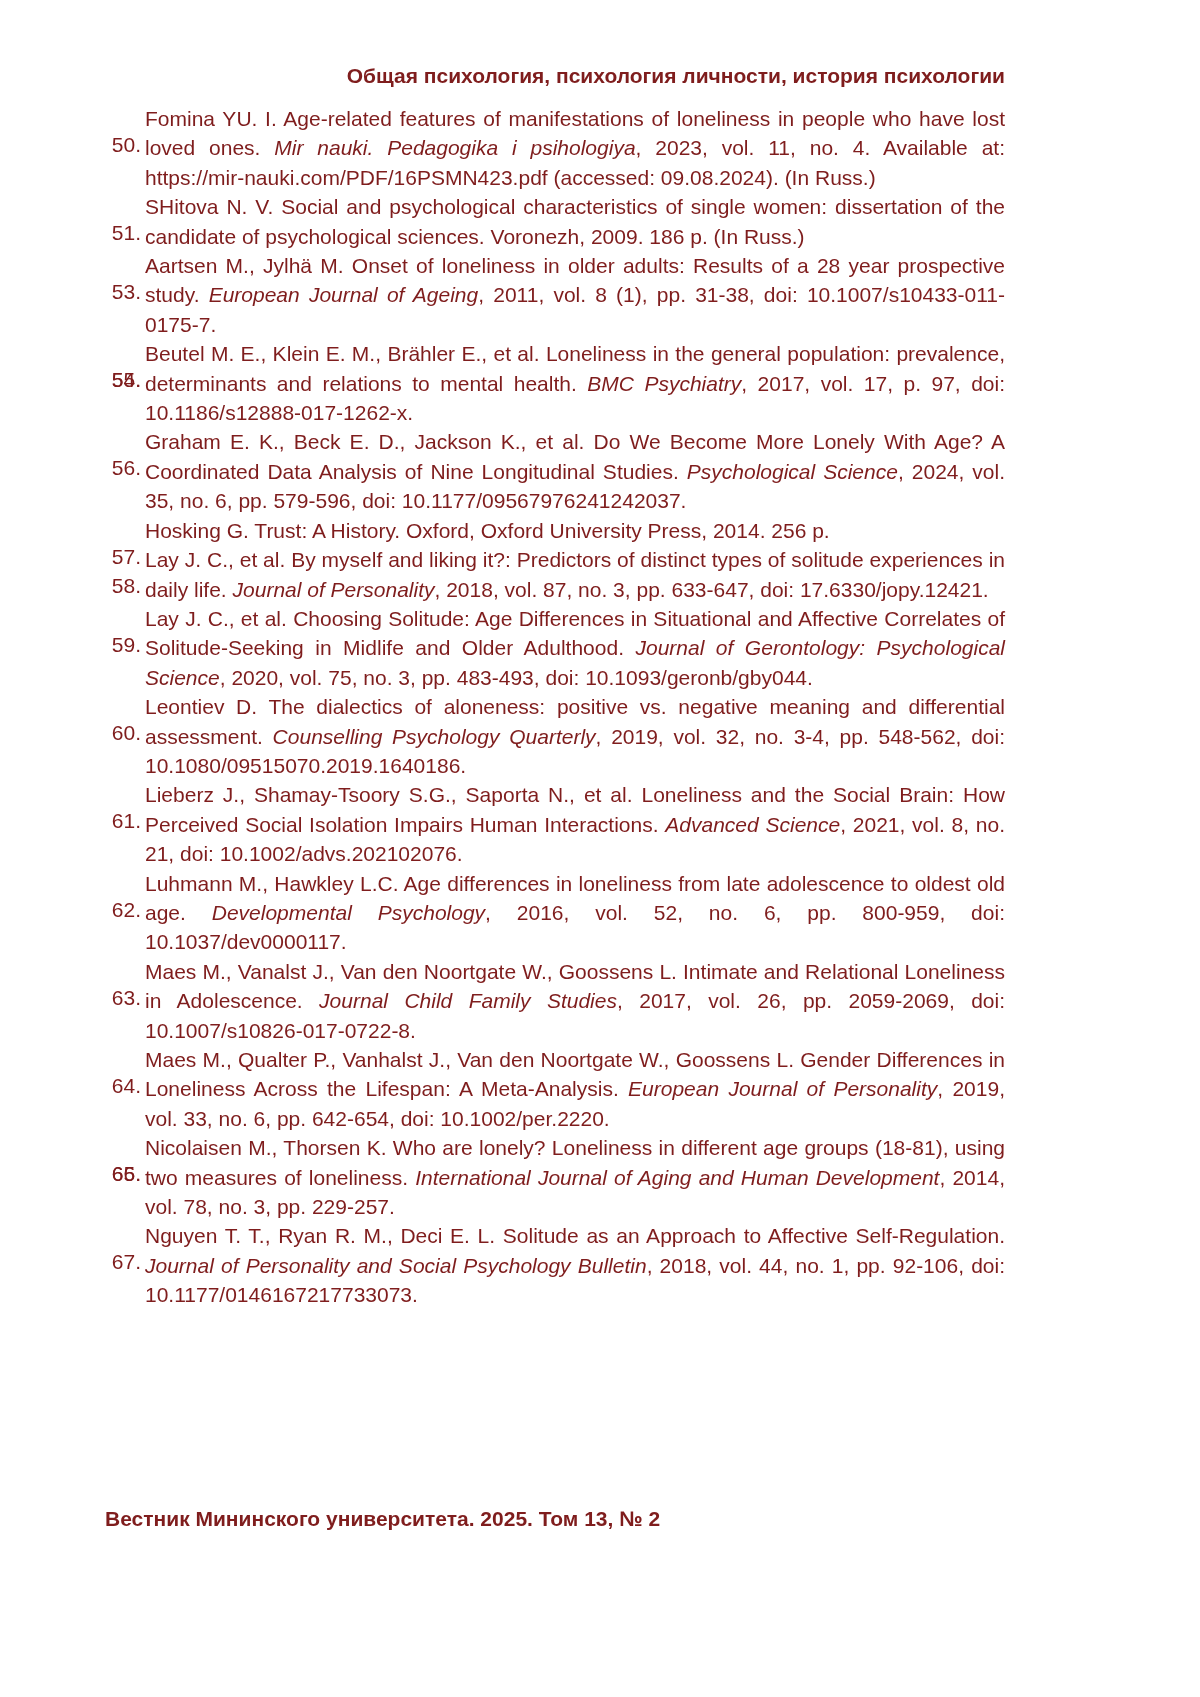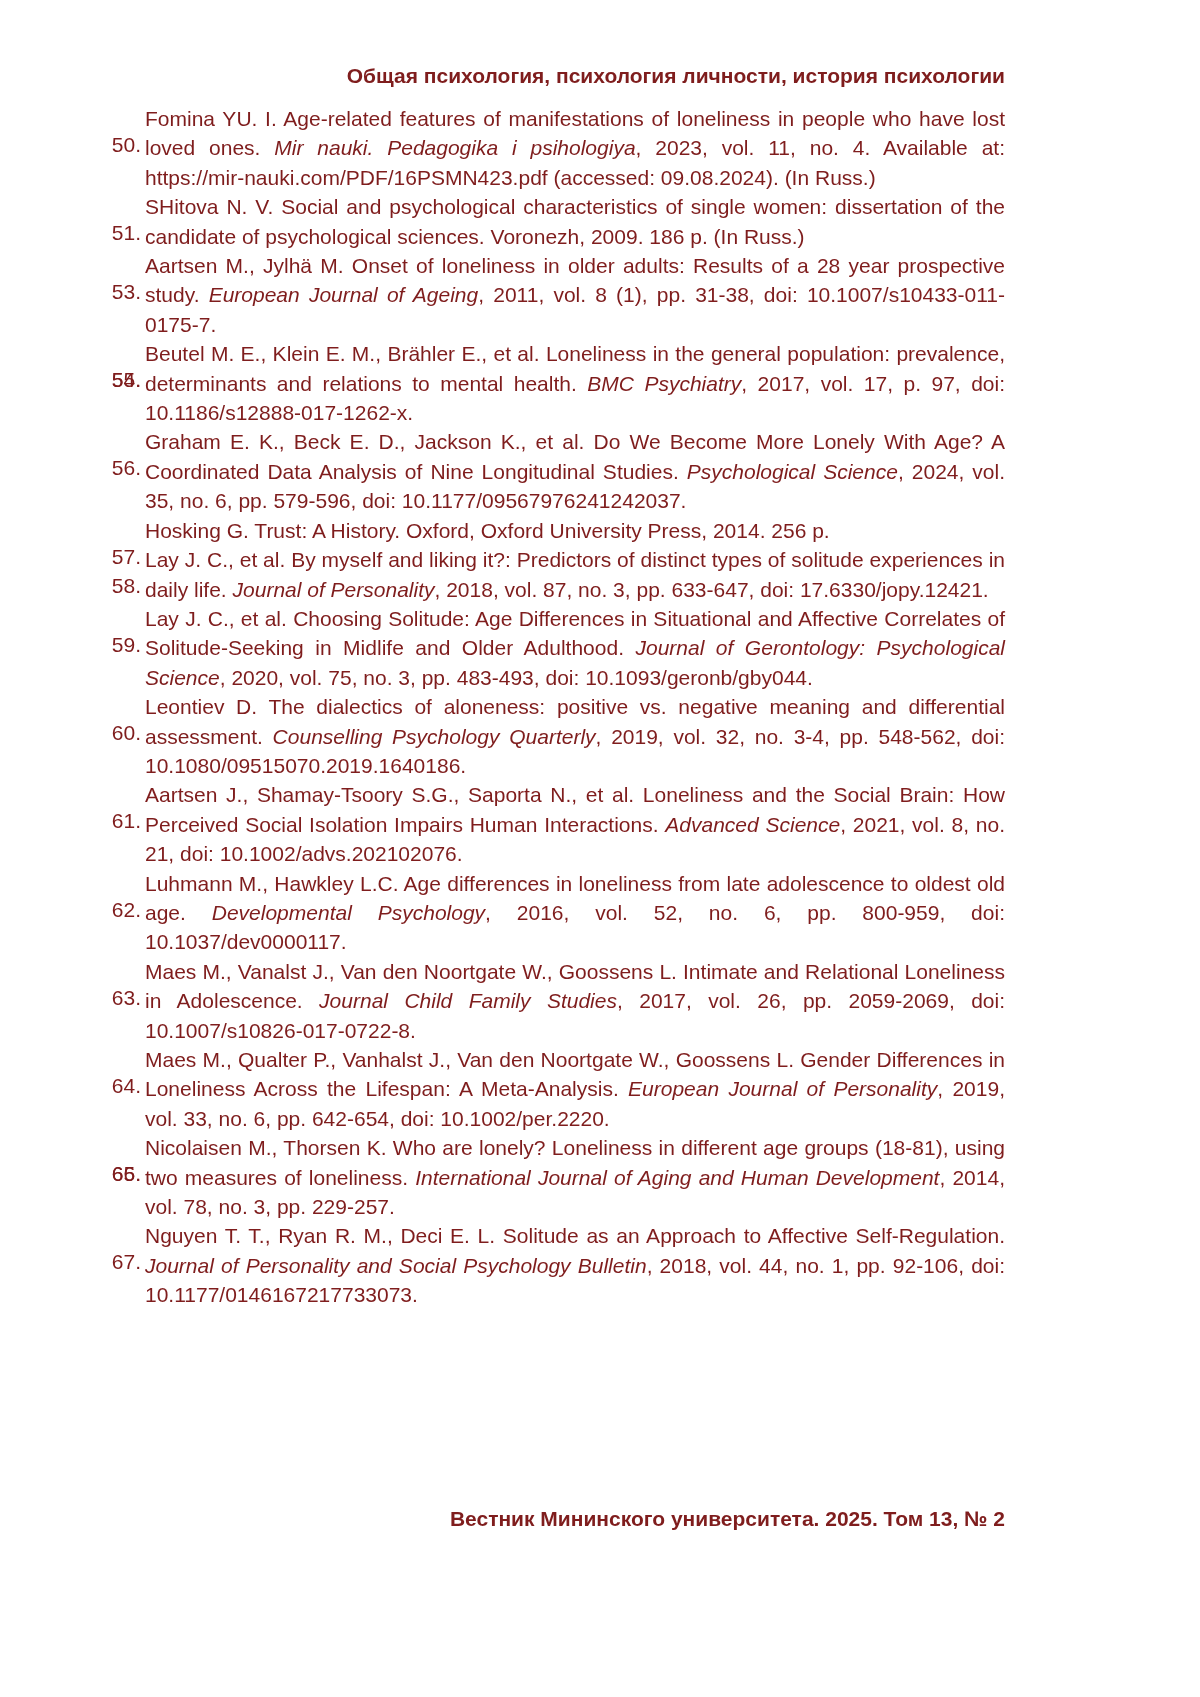--- a/index.html
+++ b/index.html
@@ -47,21 +47,21 @@
     top: 0;
     width: 36px;
     text-align: right;
     margin-top: 26px;
   }
   .running-footer {
     position: absolute;
     top: 1506px;
     left: 105px;
     width: 900px;
-    text-align: right;
+    text-align: left;
     font-weight: bold;
     font-size: 21px;
     line-height: 26px;
   }
   i { font-style: italic; }
 </style>
 </head>
 <body>
 
 <div class="page">
@@ -71,21 +71,21 @@
       <div class="ref-item"><span class="ref-num">50.</span><span><span>Fomina YU. I. Age-related features of manifestations of loneliness in people who have lost loved ones. </span><i>Mir nauki. Pedagogika i psihologiya</i><span>, 2023, vol. 11, no. 4. Available at: https://mir-nauki.com/PDF/16PSMN423.pdf (accessed: 09.08.2024). (In Russ.)</span></span></div>
       <div class="ref-item"><span class="ref-num">51.</span><span><span>SHitova N. V. Social and psychological characteristics of single women: dissertation of the candidate of psychological sciences. Voronezh, 2009. 186 p. (In Russ.)</span></span></div>
       <div class="ref-item"><span class="ref-num">53.</span><span><span>Aartsen M., Jylhä M. Onset of loneliness in older adults: Results of a 28 year prospective study. </span><i>European Journal of Ageing</i><span>, 2011, vol. 8 (1), pp. 31-38, doi: 10.1007/s10433-011-0175-7.</span></span></div>
       <div class="ref-item"><span class="ref-num">54.</span></div>
       <div class="ref-item"><span class="ref-num">55.</span><span><span>Beutel M. E., Klein E. M., Brähler E., et al. Loneliness in the general population: prevalence, determinants and relations to mental health. </span><i>BMC Psychiatry</i><span>, 2017, vol. 17, p. 97, doi: 10.1186/s12888-017-1262-x.</span></span></div>
       <div class="ref-item"><span class="ref-num">56.</span><span><span>Graham E. K., Beck E. D., Jackson K., et al. Do We Become More Lonely With Age? A Coordinated Data Analysis of Nine Longitudinal Studies. </span><i>Psychological Science</i><span>, 2024, vol. 35, no. 6, pp. 579-596, doi: 10.1177/09567976241242037.</span></span></div>
       <div class="ref-item"><span class="ref-num">57.</span><span><span>Hosking G. Trust: A History. Oxford, Oxford University Press, 2014. 256 p.</span></span></div>
       <div class="ref-item"><span class="ref-num">58.</span><span><span>Lay J. C., et al. By myself and liking it?: Predictors of distinct types of solitude experiences in daily life. </span><i>Journal of Personality</i><span>, 2018, vol. 87, no. 3, pp. 633-647, doi: 17.6330/jopy.12421.</span></span></div>
       <div class="ref-item"><span class="ref-num">59.</span><span><span>Lay J. C., et al. Choosing Solitude: Age Differences in Situational and Affective Correlates of Solitude-Seeking in Midlife and Older Adulthood. </span><i>Journal of Gerontology: Psychological Science</i><span>, 2020, vol. 75, no. 3, pp. 483-493, doi: 10.1093/geronb/gby044.</span></span></div>
       <div class="ref-item"><span class="ref-num">60.</span><span><span>Leontiev D. The dialectics of aloneness: positive vs. negative meaning and differential assessment. </span><i>Counselling Psychology Quarterly</i><span>, 2019, vol. 32, no. 3-4, pp. 548-562, doi: 10.1080/09515070.2019.1640186.</span></span></div>
-      <div class="ref-item"><span class="ref-num">61.</span><span><span>Aartsen J., Shamay-Tsoory S.G., Saporta N., et al. Loneliness and the Social Brain: How Perceived Social Isolation Impairs Human Interactions. </span><i>Advanced Science</i><span>, 2021, vol. 8, no. 21, doi: 10.1002/advs.202102076.</span></span></div>
+      <div class="ref-item"><span class="ref-num">61.</span><span><span>Lieberz J., Shamay-Tsoory S.G., Saporta N., et al. Loneliness and the Social Brain: How Perceived Social Isolation Impairs Human Interactions. </span><i>Advanced Science</i><span>, 2021, vol. 8, no. 21, doi: 10.1002/advs.202102076.</span></span></div>
       <div class="ref-item"><span class="ref-num">62.</span><span><span>Luhmann M., Hawkley L.C. Age differences in loneliness from late adolescence to oldest old age. </span><i>Developmental Psychology</i><span>, 2016, vol. 52, no. 6, pp. 800-959, doi: 10.1037/dev0000117.</span></span></div>
       <div class="ref-item"><span class="ref-num">63.</span><span><span>Maes M., Vanalst J., Van den Noortgate W., Goossens L. Intimate and Relational Loneliness in Adolescence. </span><i>Journal Child Family Studies</i><span>, 2017, vol. 26, pp. 2059-2069, doi: 10.1007/s10826-017-0722-8.</span></span></div>
       <div class="ref-item"><span class="ref-num">64.</span><span><span>Maes M., Qualter P., Vanhalst J., Van den Noortgate W., Goossens L. Gender Differences in Loneliness Across the Lifespan: A Meta-Analysis. </span><i>European Journal of Personality</i><span>, 2019, vol. 33, no. 6, pp. 642-654, doi: 10.1002/per.2220.</span></span></div>
       <div class="ref-item"><span class="ref-num">65.</span></div>
       <div class="ref-item"><span class="ref-num">66.</span><span><span>Nicolaisen M., Thorsen K. Who are lonely? Loneliness in different age groups (18-81), using two measures of loneliness. </span><i>International Journal of Aging and Human Development</i><span>, 2014, vol. 78, no. 3, pp. 229-257.</span></span></div>
       <div class="ref-item"><span class="ref-num">67.</span><span><span>Nguyen T. T., Ryan R. M., Deci E. L. Solitude as an Approach to Affective Self-Regulation. </span><i>Journal of Personality and Social Psychology Bulletin</i><span>, 2018, vol. 44, no. 1, pp. 92-106, doi: 10.1177/0146167217733073.</span></span></div>
     </div>
 
   <div class="running-footer">Вестник Мининского университета. 2025. Том 13, № 2</div>
 </div>

